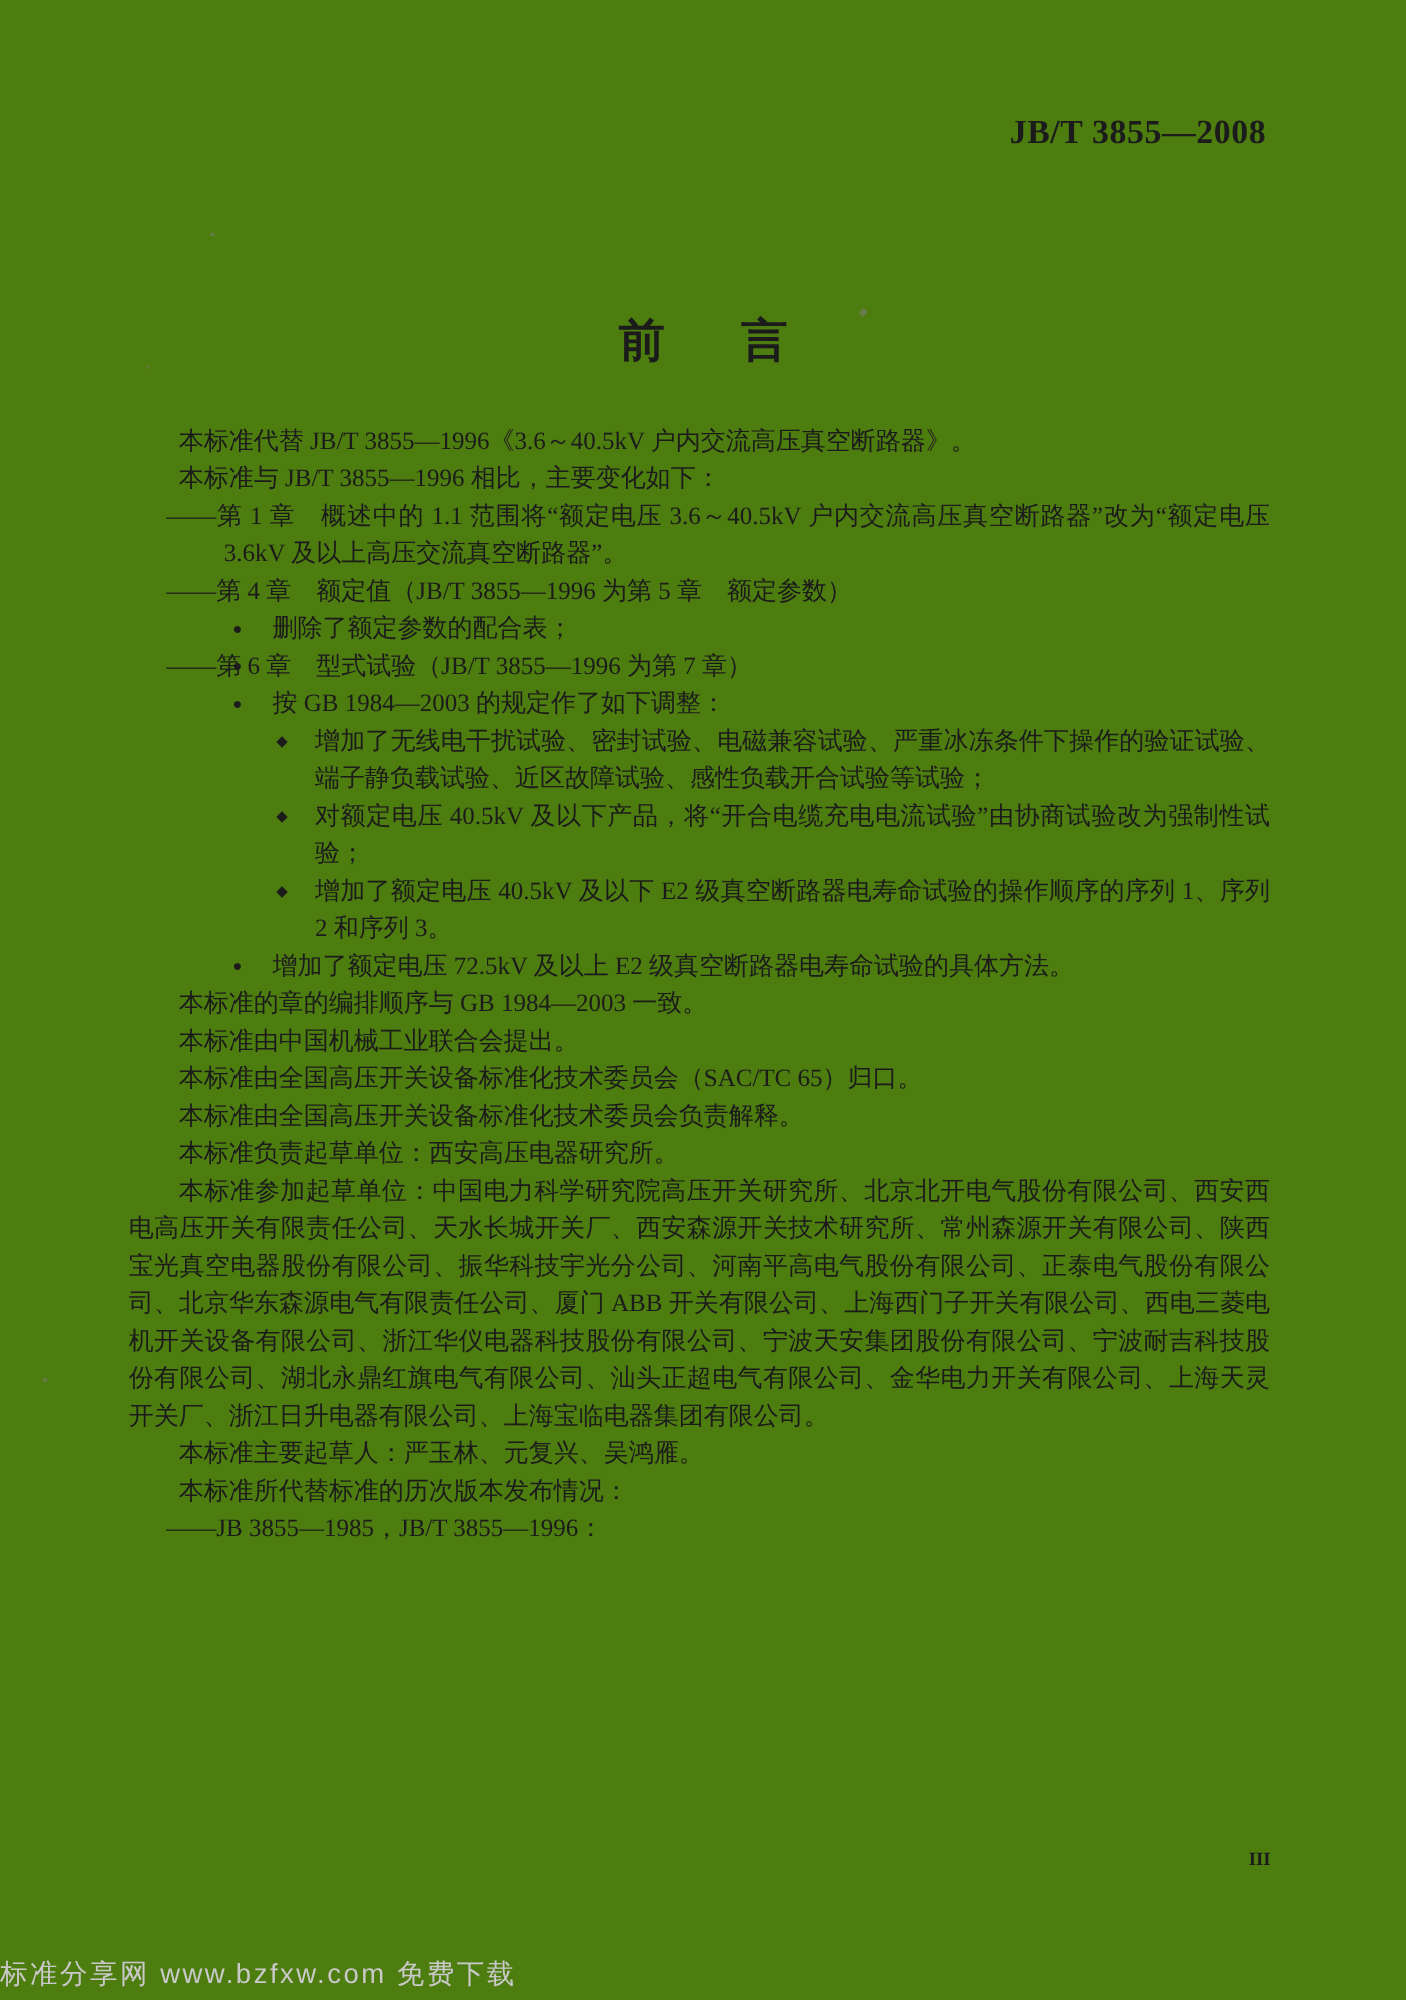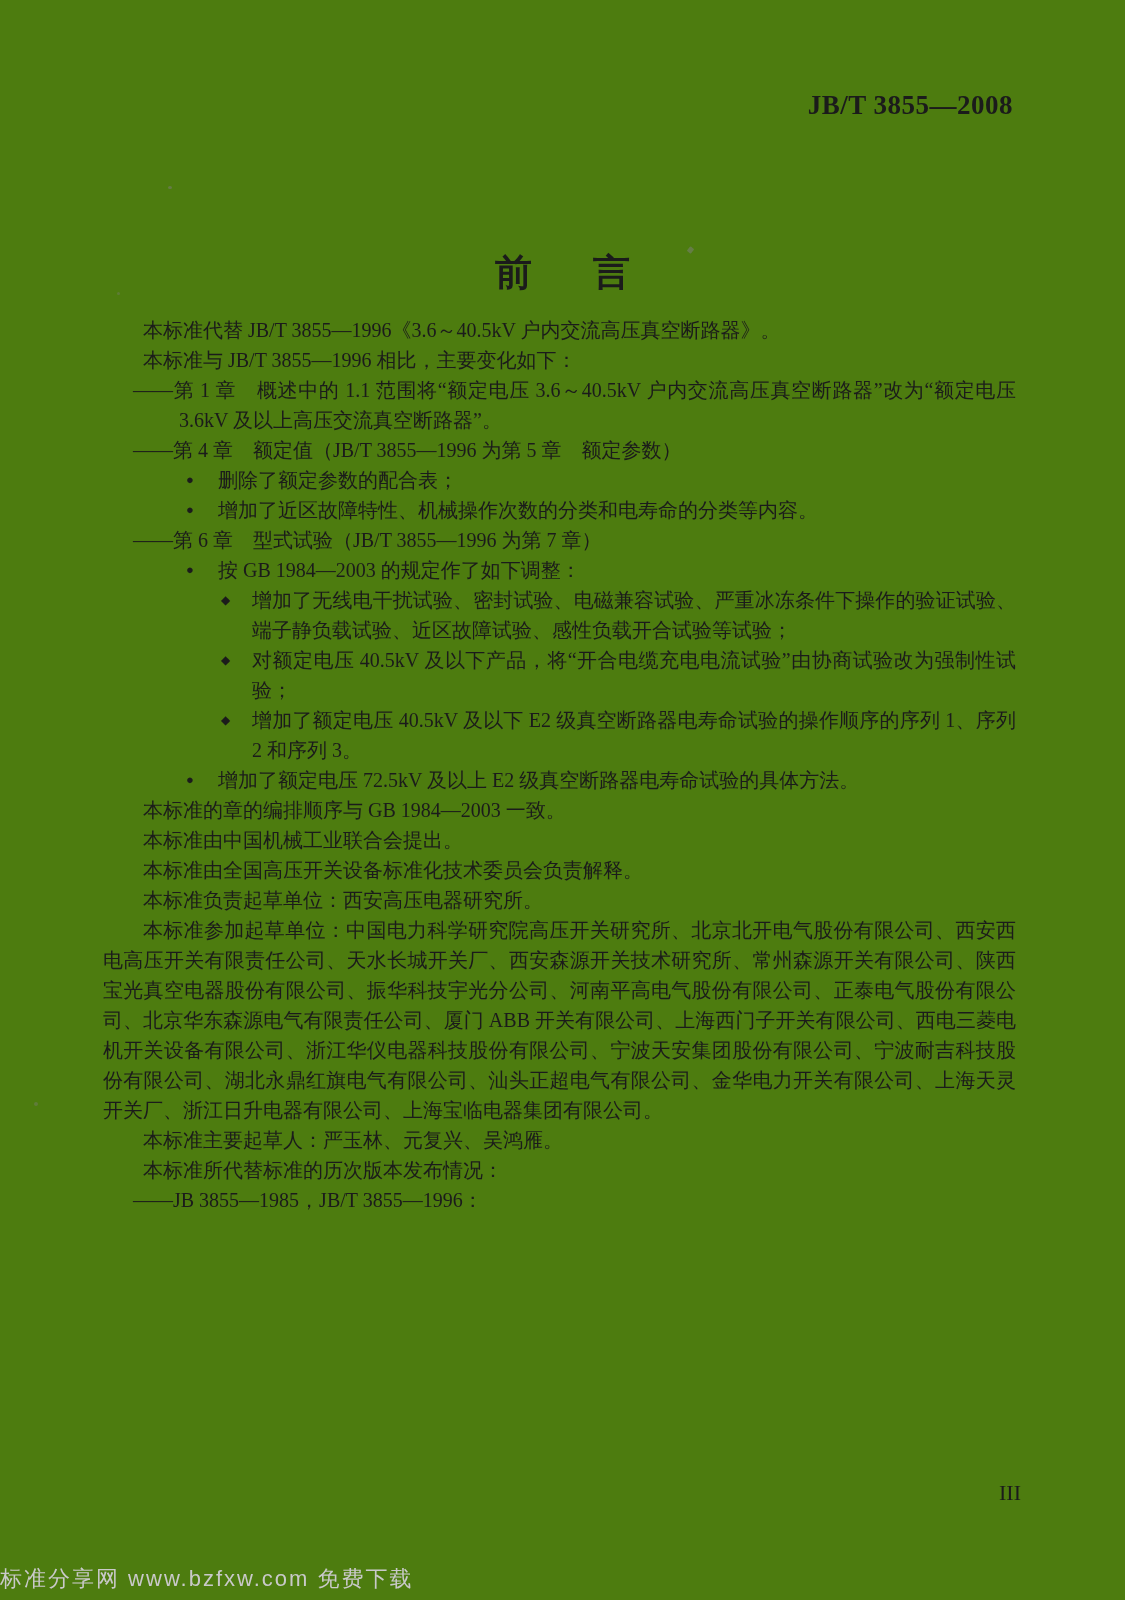--- a/index.html
+++ b/index.html
@@ -12,34 +12,34 @@
     position:absolute;top:90px;right:112px;
     font-size:27px;font-weight:bold;letter-spacing:.5px;white-space:nowrap;
   }
   .fw-title{
     position:absolute;top:224px;left:0;width:100%;text-align:center;
     font-size:37px;font-weight:bold;letter-spacing:12px;text-indent:12px;
     font-family:"Liberation Sans","DejaVu Sans",sans-serif;
     margin-top:24px;
   }
   .fw-body{
-    position:absolute;left:103px;top:315px;width:913px;
+    position:absolute;left:103px;top:338px;width:913px;
     font-size:20px;line-height:30px;
   }
   .li{text-align:justify;}
   .li.p{text-indent:40px;}
   .li.dash{padding-left:76px;text-indent:-46px;}
   .li.b1{position:relative;padding-left:115px;}
   .li.b2{position:relative;padding-left:149px;}
   .mark{position:absolute;top:0;line-height:30px;}
   .b1>.mark{left:83px;font-size:13px;}
   .b2>.mark{left:118px;font-size:12px;}
   .page-number{
     position:absolute;left:999px;top:1480px;
-    font-size:22px;font-weight:normal;
+    font-size:15px;font-weight:bold;
   }
   .watermark{
     position:absolute;left:0;top:1564px;width:100%;
     font-size:22px;color:#c9c9c9;letter-spacing:2px;
     font-family:"Liberation Sans","DejaVu Sans",sans-serif;
   }
   .speck{position:absolute;background:#7d7d7d;border-radius:50%;opacity:.5;}
   .speck.s1{left:168px;top:186px;width:4px;height:3px;}
   .speck.s2{left:688px;top:247px;width:5px;height:6px;transform:rotate(40deg);border-radius:1px;}
   .speck.s3{left:117px;top:292px;width:3px;height:3px;opacity:.35;}
@@ -54,29 +54,30 @@
 
   <div class="fw-title">前　言</div>
 
   <div class="fw-body">
 
   <div class="li p">本标准代替 JB/T 3855—1996《3.6～40.5kV 户内交流高压真空断路器》。</div>
       <div class="li p">本标准与 JB/T 3855—1996 相比，主要变化如下：</div>
       <div class="li dash">——第 1 章　概述中的 1.1 范围将“额定电压 3.6～40.5kV 户内交流高压真空断路器”改为“额定电压 3.6kV 及以上高压交流真空断路器”。</div>
       <div class="li dash">——第 4 章　额定值（JB/T 3855—1996 为第 5 章　额定参数）</div>
       <div class="li b1"><span class="mark">●</span><span>删除了额定参数的配合表；</span></div>
-      <div class="li b1"><span class="mark">●</span><span>增加了近区故障特性、机械操作次数的分类和电寿命的分类等内容。</span></div>
+      <div class="li b1"><span class="mark">●</span></div>
       <div class="li dash">——第 6 章　型式试验（JB/T 3855—1996 为第 7 章）</div>
       <div class="li b1"><span class="mark">●</span><span>按 GB 1984—2003 的规定作了如下调整：</span></div>
       <div class="li b2"><span class="mark">◆</span><span>增加了无线电干扰试验、密封试验、电磁兼容试验、严重冰冻条件下操作的验证试验、端子静负载试验、近区故障试验、感性负载开合试验等试验；</span></div>
       <div class="li b2"><span class="mark">◆</span><span>对额定电压 40.5kV 及以下产品，将“开合电缆充电电流试验”由协商试验改为强制性试验；</span></div>
       <div class="li b2"><span class="mark">◆</span><span>增加了额定电压 40.5kV 及以下 E2 级真空断路器电寿命试验的操作顺序的序列 1、序列 2 和序列 3。</span></div>
       <div class="li b1"><span class="mark">●</span><span>增加了额定电压 72.5kV 及以上 E2 级真空断路器电寿命试验的具体方法。</span></div>
       <div class="li p">本标准的章的编排顺序与 GB 1984—2003 一致。</div>
       <div class="li p">本标准由中国机械工业联合会提出。</div>
+      <div class="li p">本标准由全国高压开关设备标准化技术委员会（SAC/TC 65）归口。</div>
       <div class="li p">本标准由全国高压开关设备标准化技术委员会负责解释。</div>
       <div class="li p">本标准负责起草单位：西安高压电器研究所。</div>
       <div class="li p">本标准参加起草单位：中国电力科学研究院高压开关研究所、北京北开电气股份有限公司、西安西电高压开关有限责任公司、天水长城开关厂、西安森源开关技术研究所、常州森源开关有限公司、陕西宝光真空电器股份有限公司、振华科技宇光分公司、河南平高电气股份有限公司、正泰电气股份有限公司、北京华东森源电气有限责任公司、厦门 ABB 开关有限公司、上海西门子开关有限公司、西电三菱电机开关设备有限公司、浙江华仪电器科技股份有限公司、宁波天安集团股份有限公司、宁波耐吉科技股份有限公司、湖北永鼎红旗电气有限公司、汕头正超电气有限公司、金华电力开关有限公司、上海天灵开关厂、浙江日升电器有限公司、上海宝临电器集团有限公司。</div>
       <div class="li p">本标准主要起草人：严玉林、元复兴、吴鸿雁。</div>
       <div class="li p">本标准所代替标准的历次版本发布情况：</div>
       <div class="li dash">——JB 3855—1985，JB/T 3855—1996：</div>
     </div>
 
   <div class="page-number">III</div>
 

